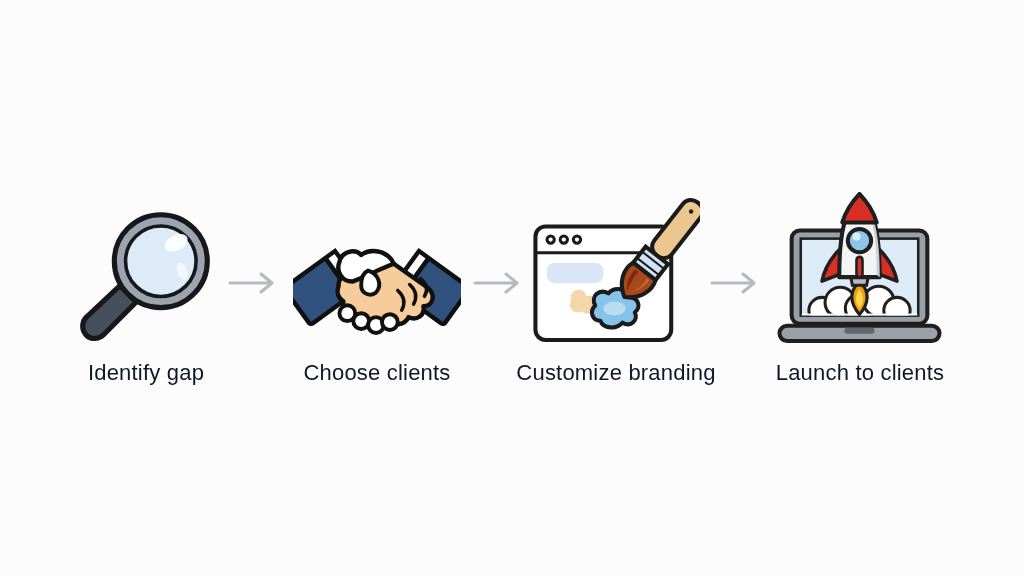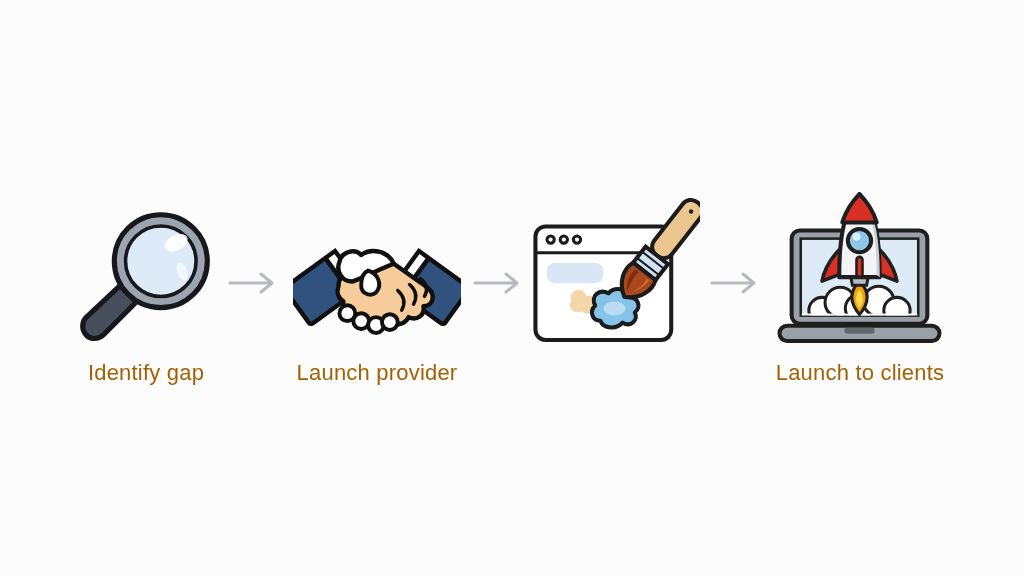--- a/index.html
+++ b/index.html
@@ -13,21 +13,21 @@
   .step{
     position:absolute;top:188px;width:200px;
     display:flex;flex-direction:column;align-items:center;
   }
   .icon-box{
     height:158px;width:200px;
     display:flex;align-items:flex-end;justify-content:center;
   }
   .step-label{
     margin-top:14px;
-    font-size:22px;font-weight:500;color:#a16207;
+    font-size:22px;font-weight:500;color:#0f172a;
     letter-spacing:.2px;white-space:nowrap;
   }
   .arrow{position:absolute;top:271px;}
   .step1{left:46px;} .step2{left:277px;} .step3{left:516px;} .step4{left:760px;align-items:center;}
   .arrow1{left:227px;} .arrow2{left:472px;} .arrow3{left:709px;}
 </style>
 </head>
 <body>
 
 <div class="canvas">
@@ -67,21 +67,21 @@
                  C58,90 49,82 51,71 C45,67 44,61 46,56 Z" fill="#f6cd9a" stroke="#101010" stroke-width="4.5" stroke-linejoin="round"></path>
         <path d="M102,33 C97,21 80,16 69,24 C62,17 49,21 47,31 C43,41 50,51 60,51 C74,46 88,38 102,33 Z" fill="#ffffff" stroke="#101010" stroke-width="4.5" stroke-linejoin="round"></path>
         <path d="M76,40 C86,43 91,54 84,62 C78,67 69,63 69,55 C69,47 71,42 76,40 Z" fill="#ffffff" stroke="#101010" stroke-width="4"></path>
         <circle cx="55" cy="83" r="8" fill="#ffffff" stroke="#101010" stroke-width="4"></circle>
         <circle cx="69" cy="91" r="8" fill="#ffffff" stroke="#101010" stroke-width="4"></circle>
         <circle cx="84" cy="95" r="8" fill="#ffffff" stroke="#101010" stroke-width="4"></circle>
         <circle cx="98" cy="92" r="8" fill="#ffffff" stroke="#101010" stroke-width="4"></circle>
         <path d="M106,60 q10,9 4,20 M118,54 q10,9 4,20 M129,48 q10,8 4,18" fill="none" stroke="#101010" stroke-width="3.5" stroke-linecap="round"></path>
       </svg>
     </div>
-    <div class="step-label">Launch provider</div>
+    <div class="step-label">Choose clients</div>
   </div>
 
   <svg class="arrow arrow2" width="52" height="24" viewBox="0 0 52 24">
     <line x1="3" y1="12" x2="44" y2="12" stroke="#b6b9bd" stroke-width="3" stroke-linecap="round"></line>
     <polyline points="34,3 45,12 34,21" fill="none" stroke="#b6b9bd" stroke-width="3" stroke-linecap="round" stroke-linejoin="round"></polyline>
   </svg>
 
   <div class="step step3">
     <div class="icon-box">
       <svg width="168" height="152" viewBox="0 0 165 150">
@@ -100,20 +100,21 @@
           <circle cx="92" cy="-5" r="2.2" fill="#1b1b1b"></circle>
           <rect x="78" y="50" width="28" height="20" fill="#cfe3f3" stroke="#1b1b1b" stroke-width="4"></rect>
           <line x1="78" y1="56" x2="106" y2="56" stroke="#1b1b1b" stroke-width="2"></line>
           <line x1="78" y1="64" x2="106" y2="64" stroke="#1b1b1b" stroke-width="2"></line>
           <path d="M78,70 C74,80 78,94 92,102 C106,94 110,80 106,70 Z" fill="#a9481c" stroke="#1b1b1b" stroke-width="4" stroke-linejoin="round"></path>
           <path d="M84,74 C82,82 85,90 91,96 C88,88 87,80 88,74 Z" fill="#7c2d10"></path>
           <path d="M98,74 C100,82 98,88 94,94 C99,89 102,80 101,74 Z" fill="#c96a2a"></path>
         </g>
       </svg>
     </div>
+    <div class="step-label">Customize branding</div>
   </div>
 
   <svg class="arrow arrow3" width="52" height="24" viewBox="0 0 52 24">
     <line x1="3" y1="12" x2="44" y2="12" stroke="#b6b9bd" stroke-width="3" stroke-linecap="round"></line>
     <polyline points="34,3 45,12 34,21" fill="none" stroke="#b6b9bd" stroke-width="3" stroke-linecap="round" stroke-linejoin="round"></polyline>
   </svg>
 
   <div class="step step4">
     <div class="icon-box">
       <svg width="178" height="158" viewBox="0 0 175 156">

